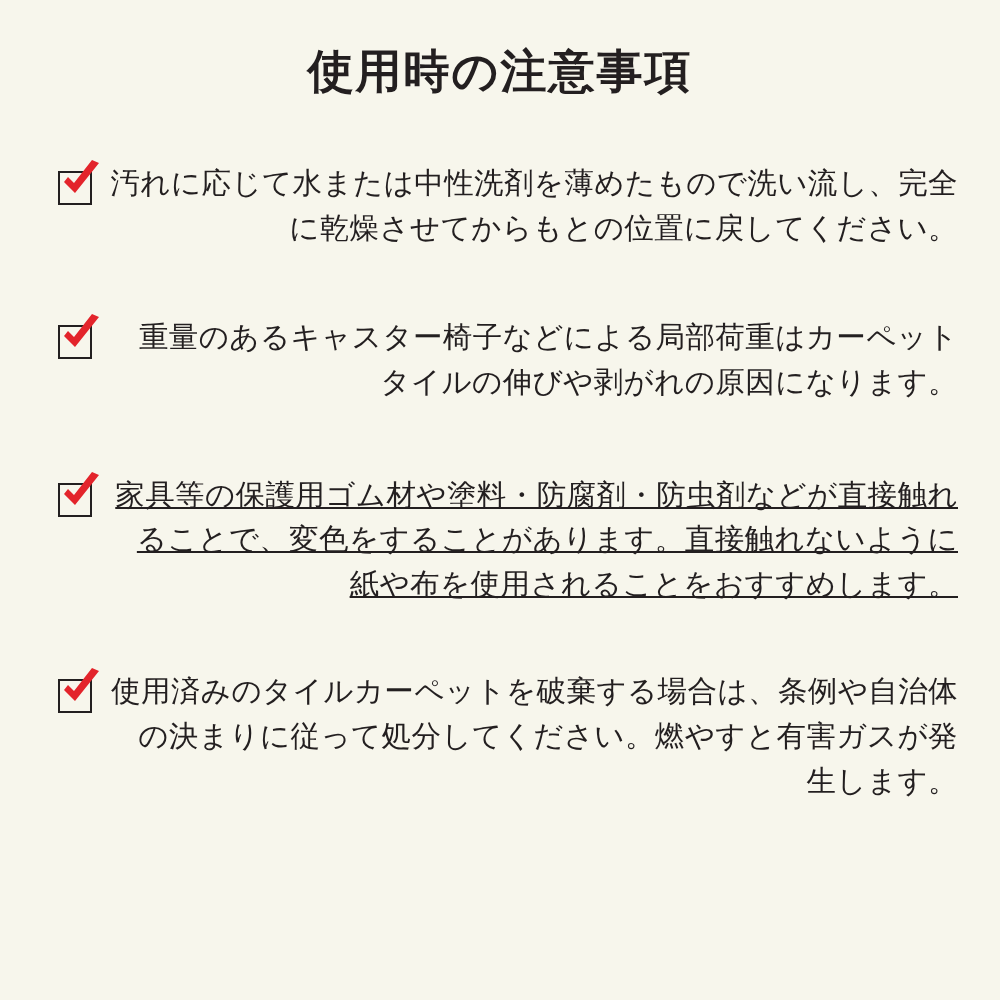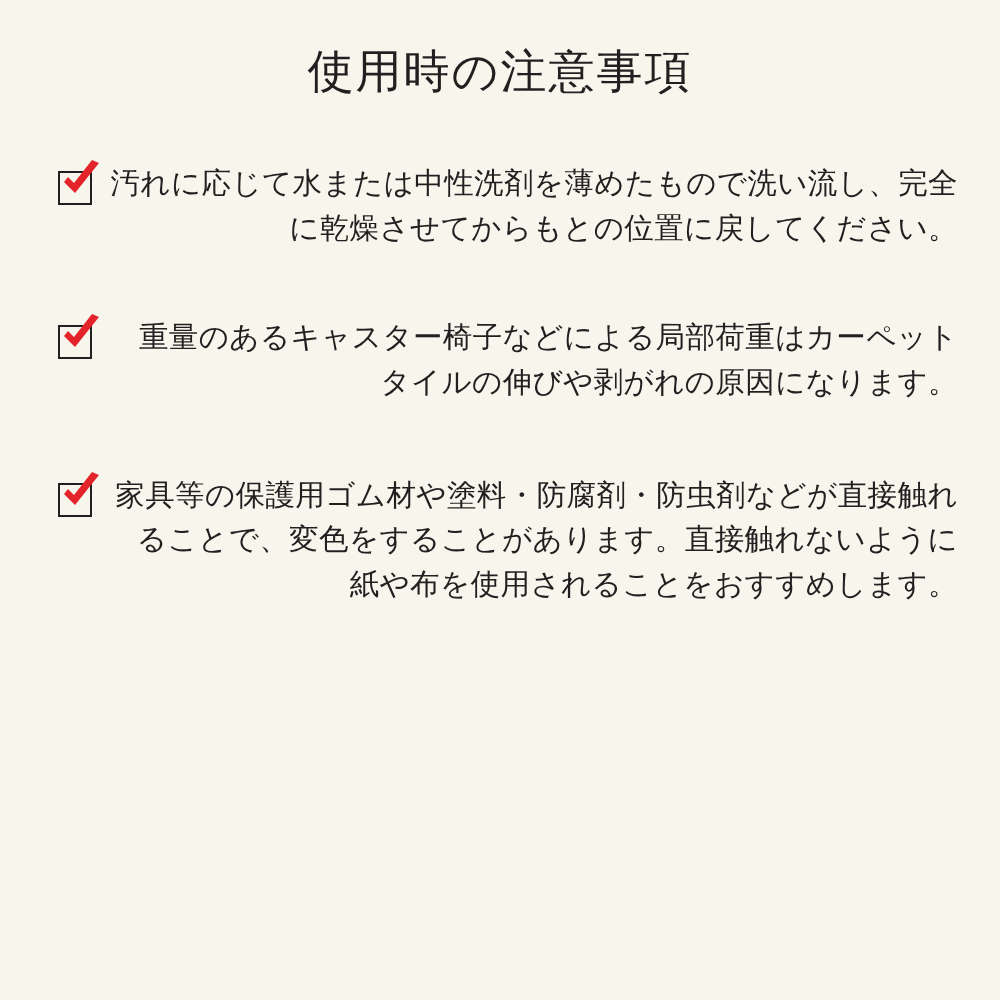--- a/index.html
+++ b/index.html
@@ -18,21 +18,21 @@
   .page {
     position: relative;
     width: 1000px;
     height: 1000px;
     box-sizing: border-box;
     padding: 0;
   }
   .page-title {
     text-align: center;
     font-size: 46px;
-    font-weight: 400;
+    font-weight: 700;
     letter-spacing: 2px;
     color: #231f20;
     margin: 0;
     padding-top: 44px;
     line-height: 1.2;
   }
   .list {
     margin: 0;
     padding: 0;
     list-style: none;
@@ -69,21 +69,21 @@
     letter-spacing: 0.4px;
     color: #231f20;
     font-weight: 400;
     white-space: pre-wrap;
     text-align: right;
     max-width: 860px;
   }
   
   .item-1 { margin-bottom: 64px; }
   .item-2 { margin-bottom: 68px; }
-  .item-3 { margin-bottom: 62px; }
+  .item-3 { margin-bottom: 62px; text-decoration: underline; }
   .item-4 { margin-bottom: 0; }
 </style>
 </head>
 <body>
 
 <div class="page">
 
   <h1 class="page-title">使用時の注意事項</h1>
 
   <ul class="list">
@@ -108,15 +108,23 @@
 
     <li class="item item-3">
       <span class="check-box">
         <svg class="tick" viewBox="0 0 44 44" xmlns="http://www.w3.org/2000/svg" aria-hidden="true">
           <path d="M5 22 L16 33 L40 3 L33 0 L15 23 L9 17 Z" fill="#e3242b"></path>
         </svg>
       </span>
       <span class="item-text">家具等の保護用ゴム材や塗料・防腐剤・防虫剤などが直接触れることで、変色をすることがあります。直接触れないように紙や布を使用されることをおすすめします。</span>
     </li>
 
+    <li class="item item-4">
+      <span class="check-box">
+        <svg class="tick" viewBox="0 0 44 44" xmlns="http://www.w3.org/2000/svg" aria-hidden="true">
+          <path d="M5 22 L16 33 L40 3 L33 0 L15 23 L9 17 Z" fill="#e3242b"></path>
+        </svg>
+      </span>
+      <span class="item-text">使用済みのタイルカーペットを破棄する場合は、条例や自治体の決まりに従って処分してください。燃やすと有害ガスが発生します。</span>
+    </li>
 
   </ul>
 </div>
 
 </body></html>

